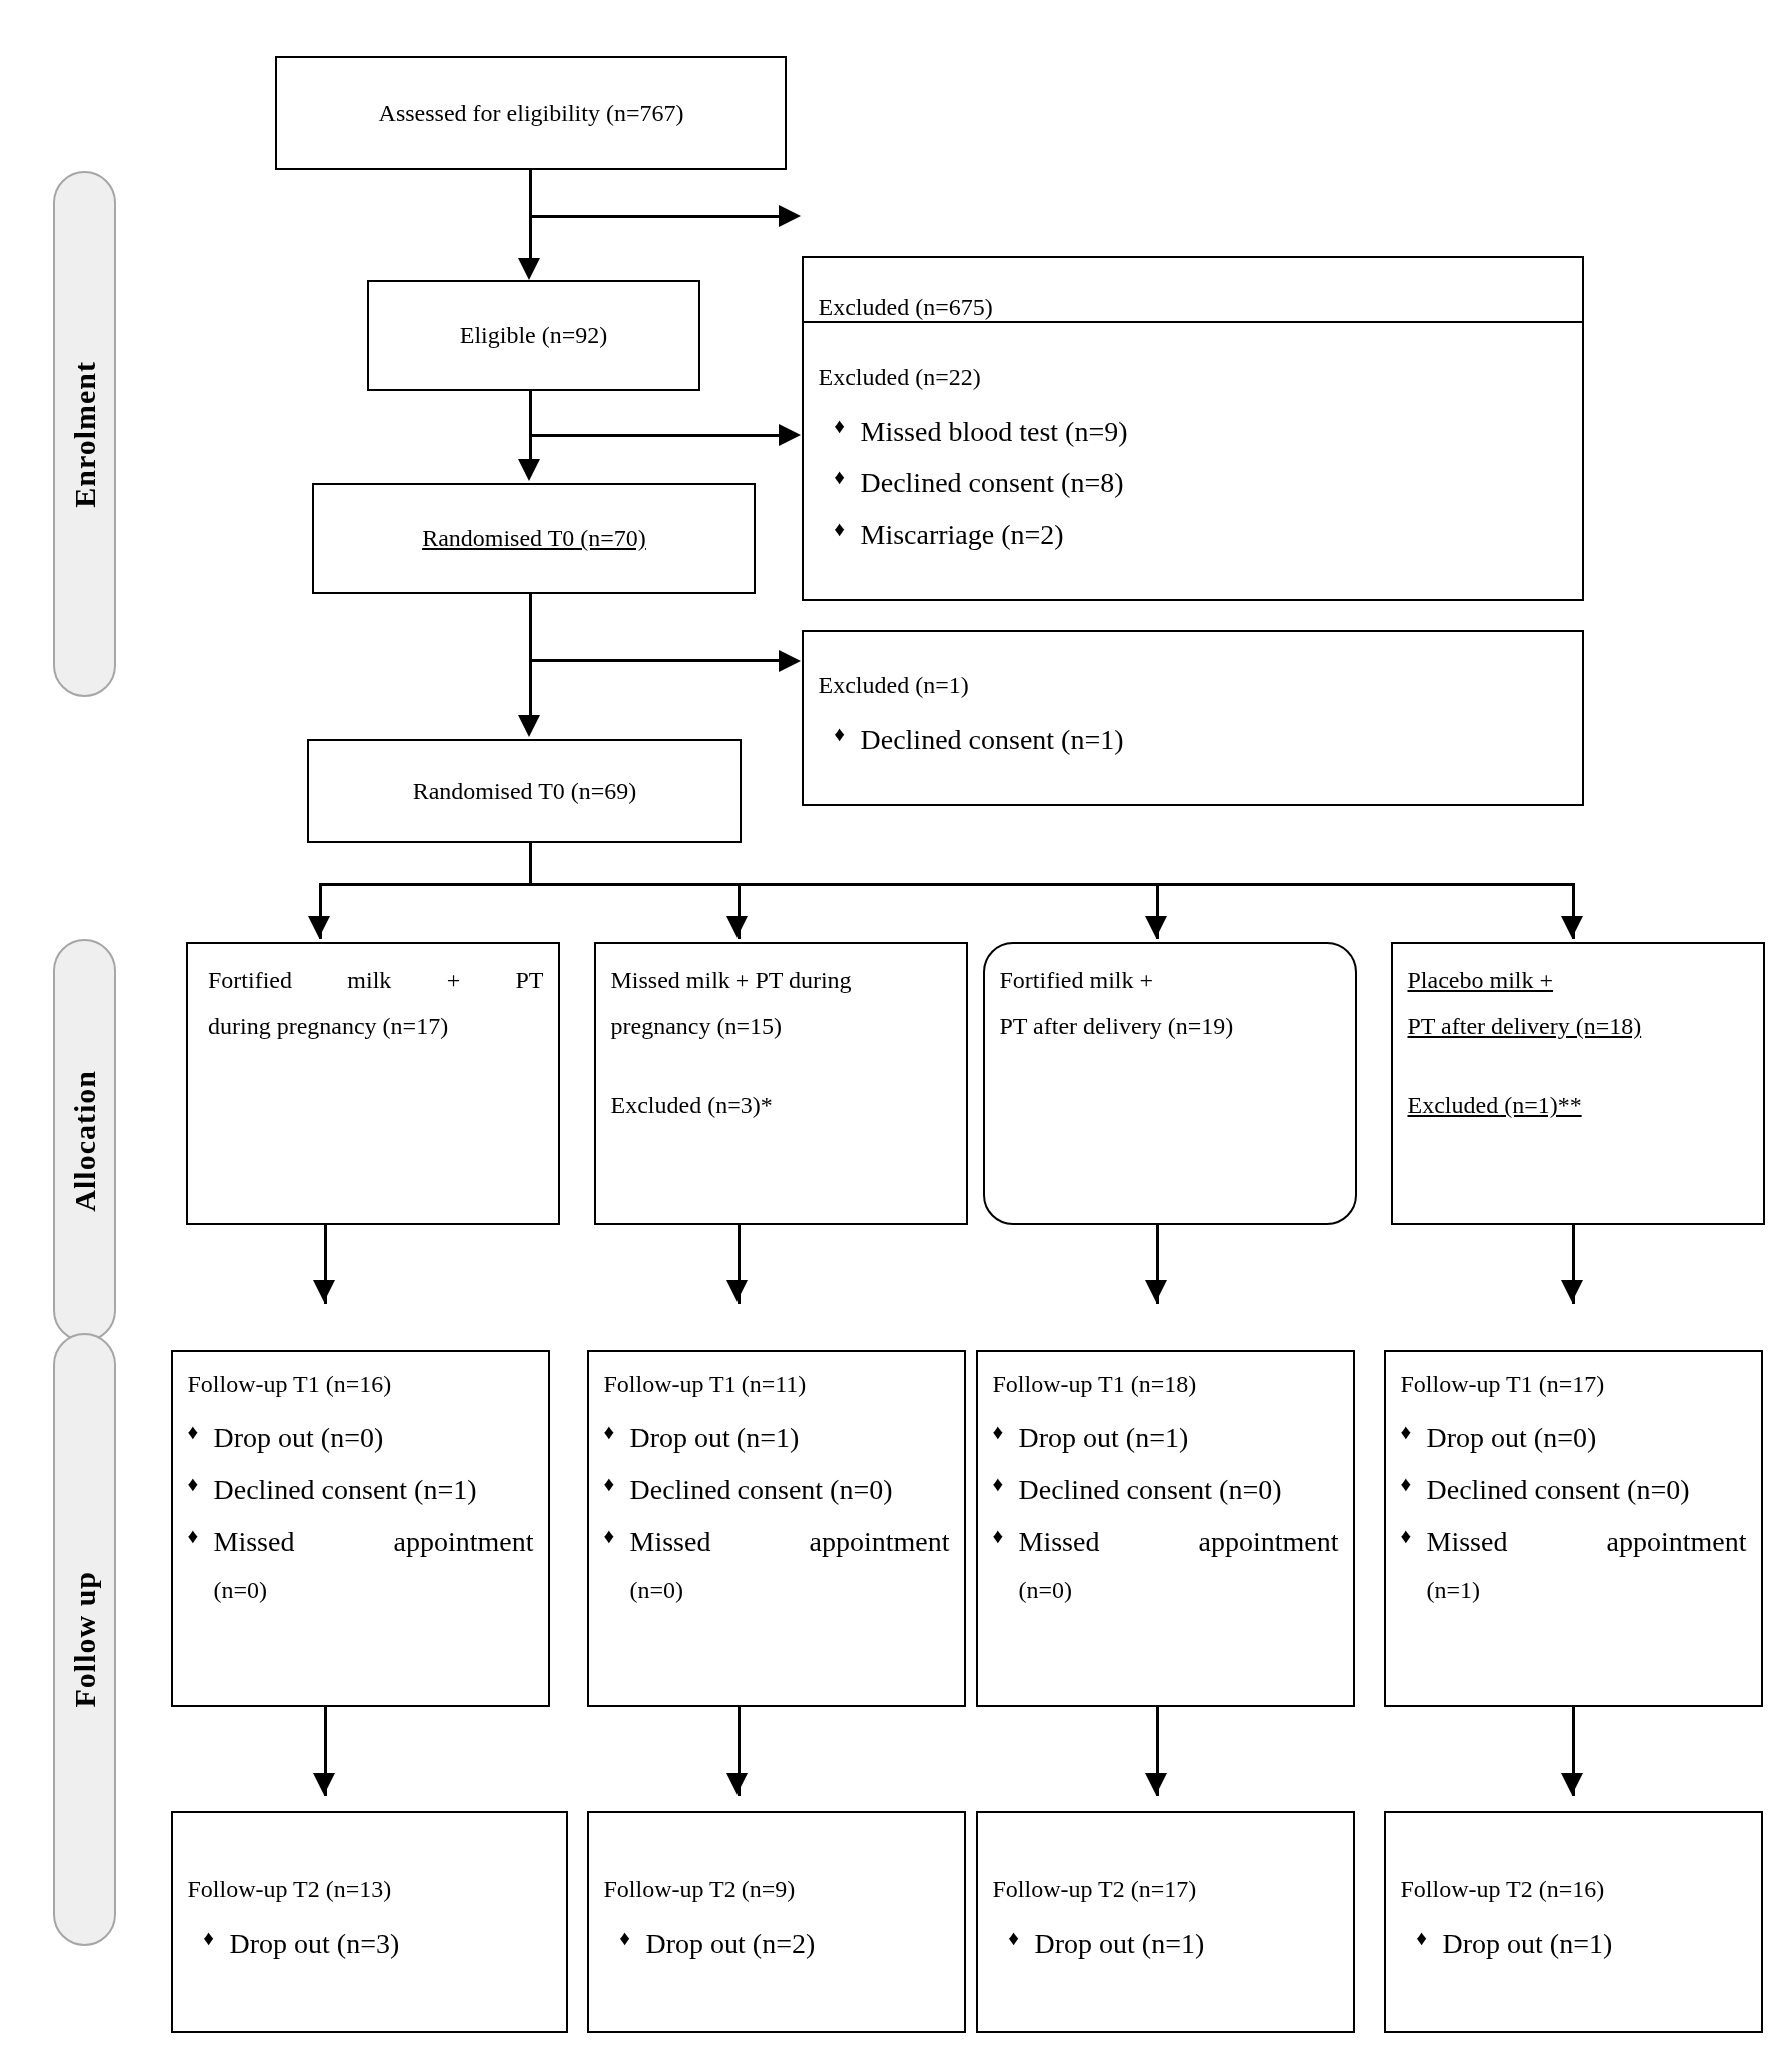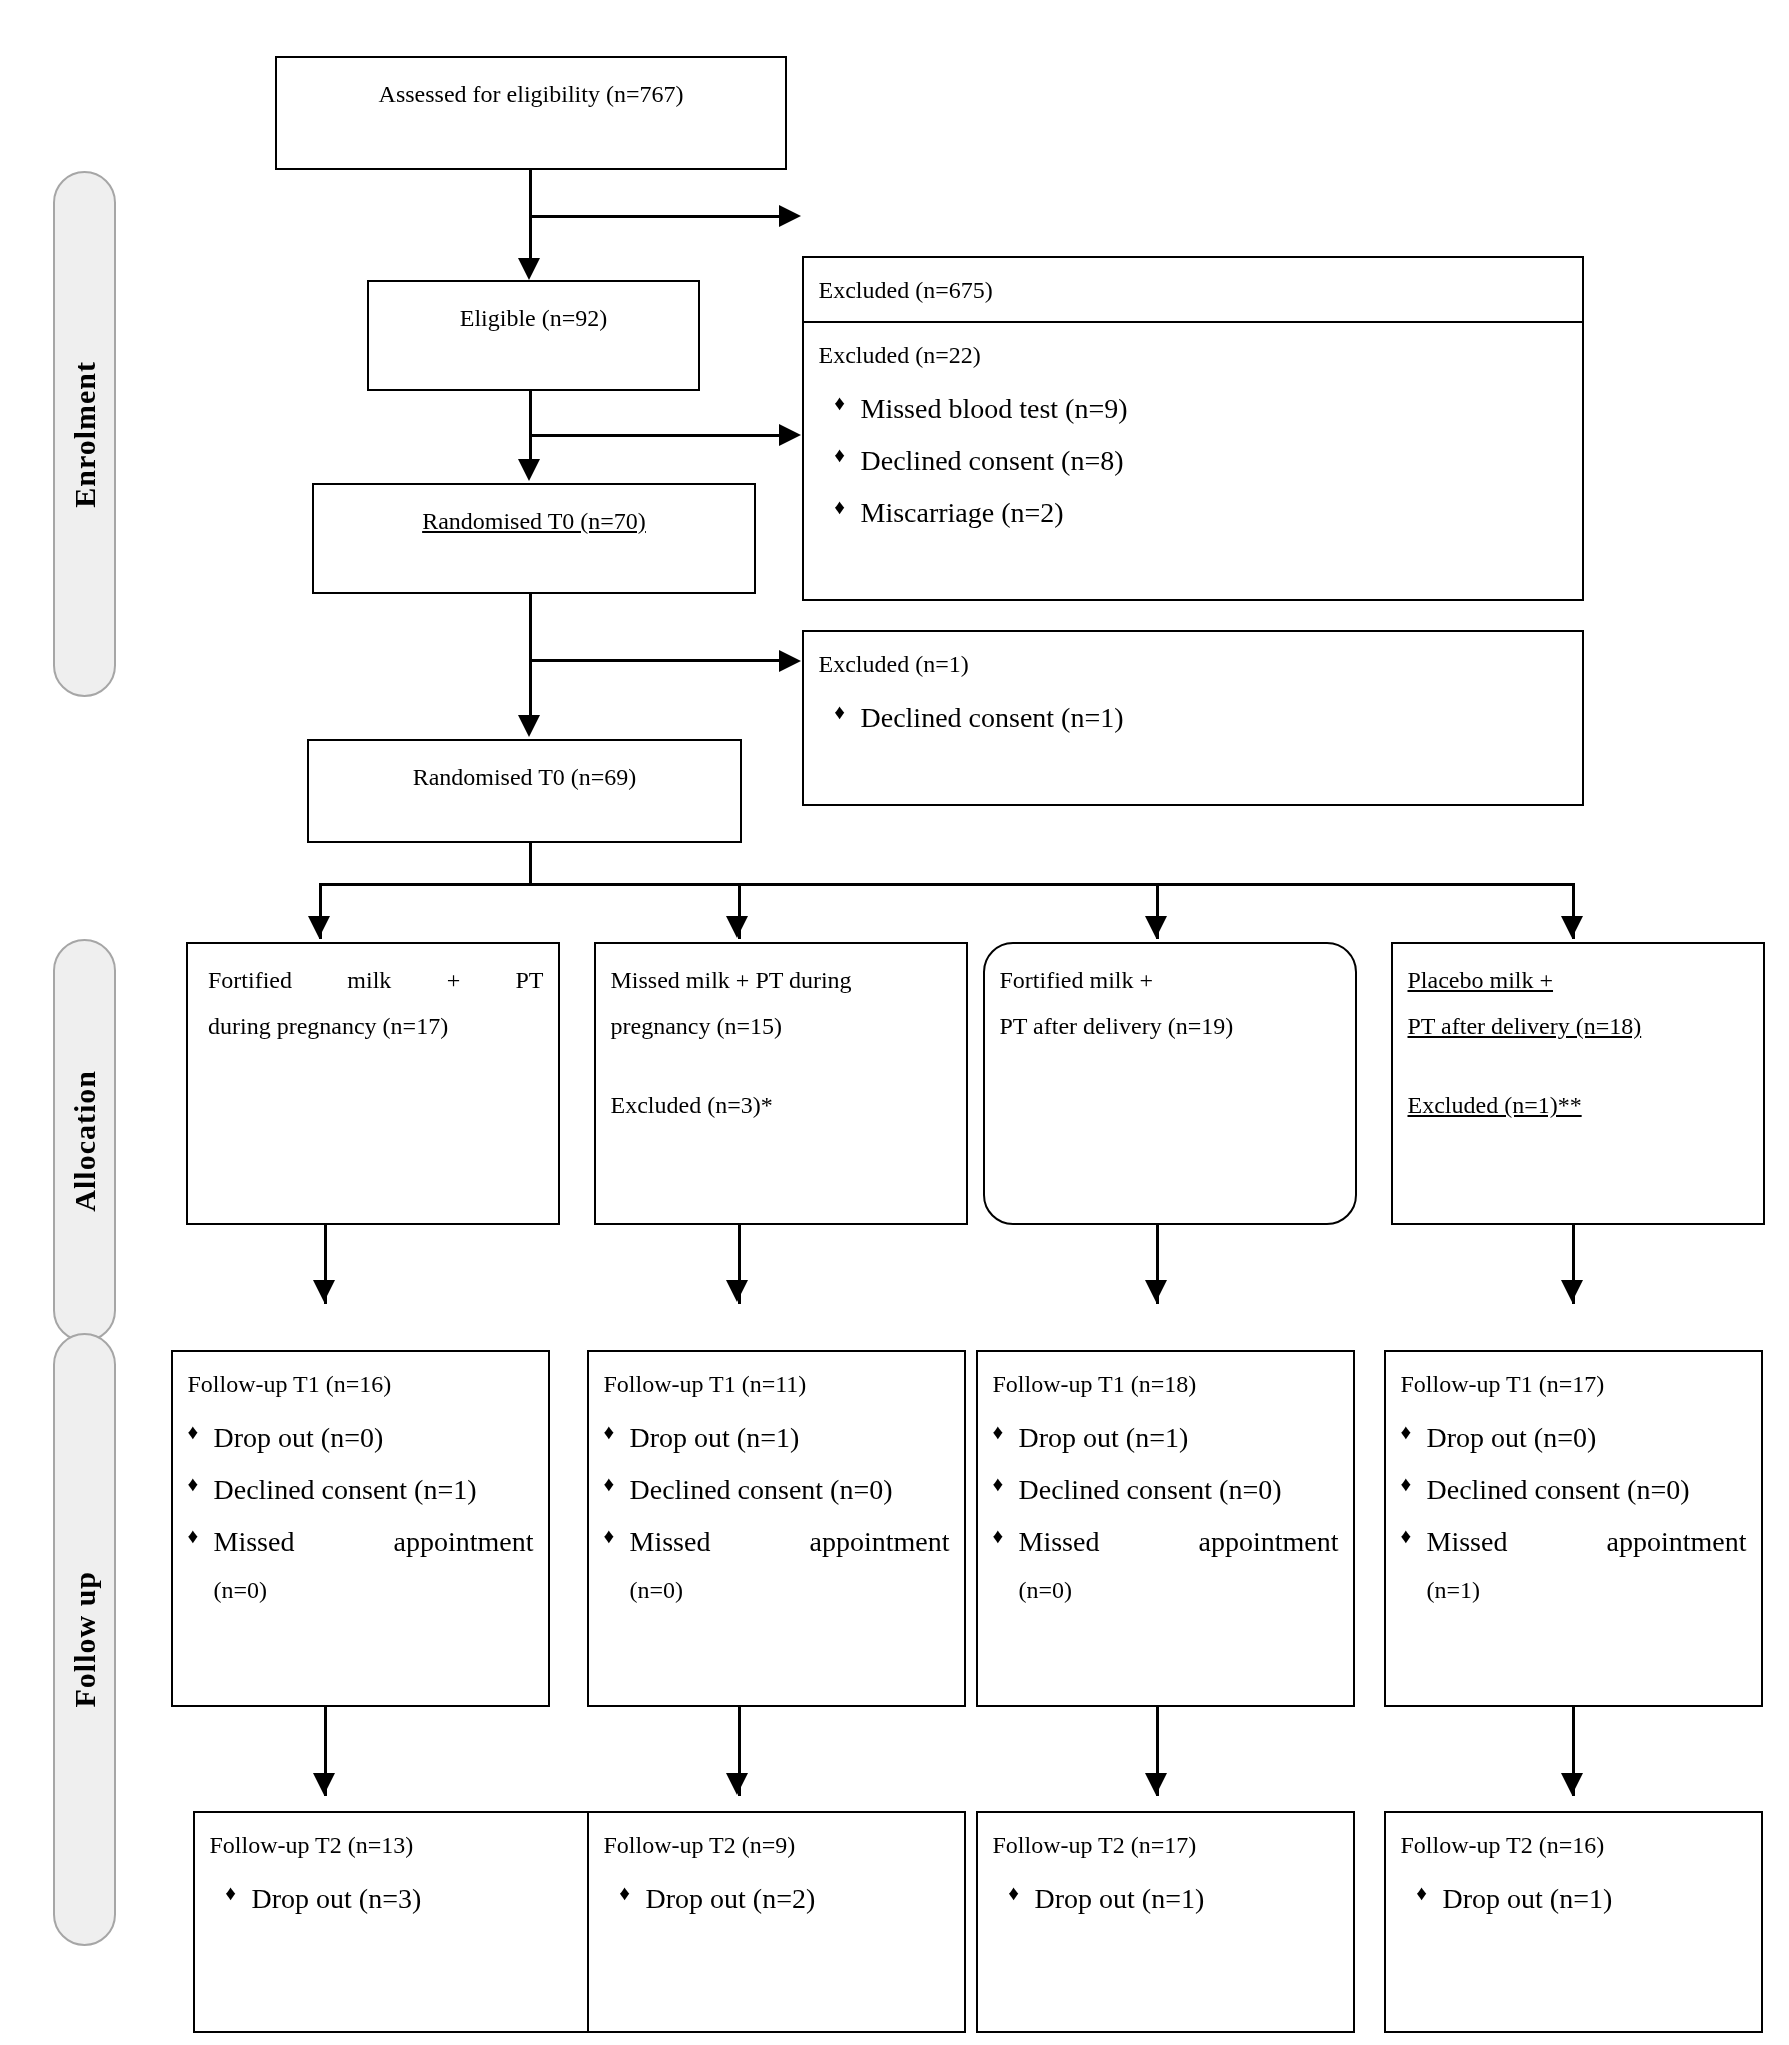--- a/index.html
+++ b/index.html
@@ -39,21 +39,21 @@
   
   .fbox{
     position:absolute;
     background:#ffffff;
     border:2.4px solid #000000;
     box-sizing:border-box;
     padding:12.6px 14.5px;
     font-size:24px;
     line-height:1.95;
   }
-  .fbox.center-v{display:flex;flex-direction:column;}
+  .fbox.center-v{display:flex;flex-direction:column;justify-content:center;}
   .fbox .ln{display:block;}
   .fbox .ln.just{
     text-align:justify;
     text-align-last:justify;
   }
   .fbox .gap{display:block;height:32px;}
 
   
   .blist{margin:0;padding:0;list-style:none;}
   .brow{
@@ -327,21 +327,21 @@
 
   <div class="vline" style="left:738px; top:1707px; height:89px;"></div>
   <div class="arrow-down" style="left:726px; top:1773px;"></div>
 
   <div class="vline" style="left:1156px; top:1707px; height:89px;"></div>
   <div class="arrow-down" style="left:1145px; top:1773px;"></div>
 
   <div class="vline" style="left:1572px; top:1707px; height:89px;"></div>
   <div class="arrow-down" style="left:1561px; top:1773px;"></div>
 
-  <div class="fbox center-v" style="left:171px; top:1811px; width:397px; height:222px;margin-left:22px;">
+  <div class="fbox center-v" style="left:171px; top:1811px; width:397px; height:222px;">
     <span class="hdr">Follow-up T2 (n=13)</span>
     <div class="blist">
       <div class="brow wide">
         <span class="bullet">♦</span>
         <span class="btext">Drop out (n=3)</span>
       </div>
     </div>
   </div>
 
   <div class="fbox center-v" style="left:587px; top:1811px; width:379px; height:222px;">

